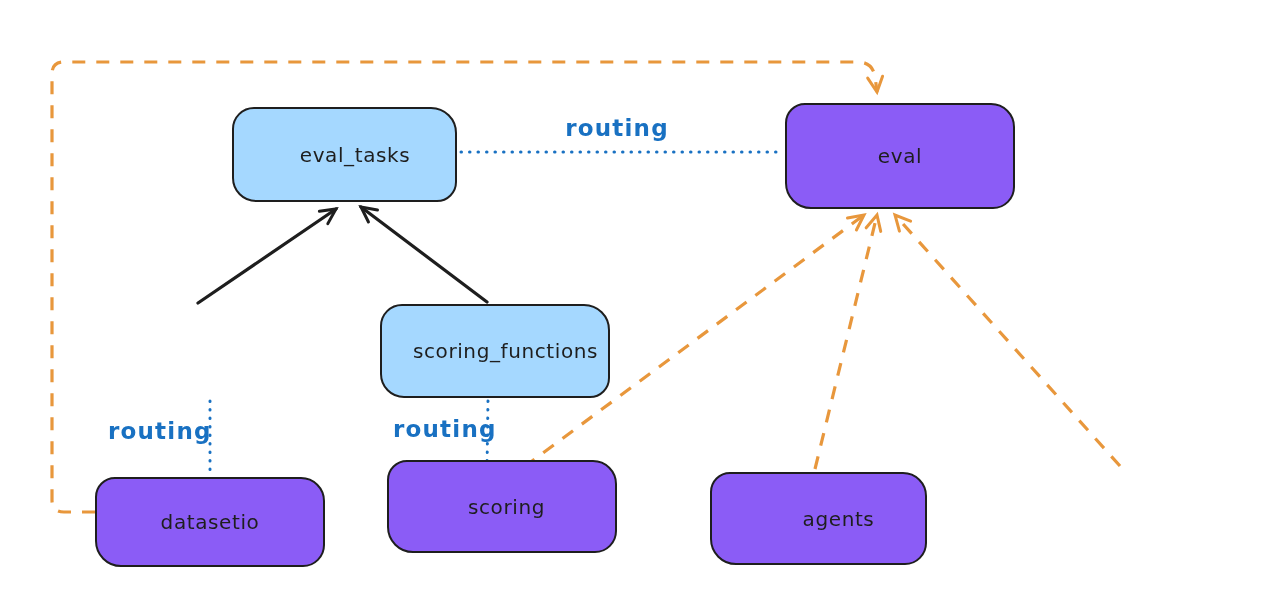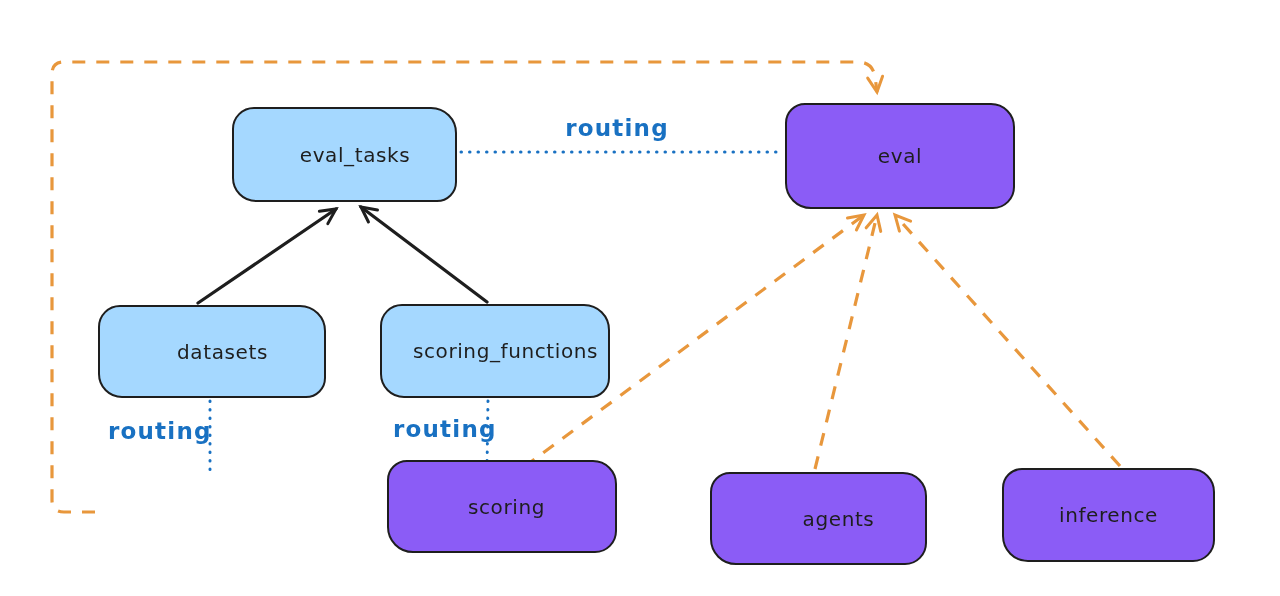--- a/index.html
+++ b/index.html
@@ -95,40 +95,37 @@
   </svg>
 
   <div class="node api" style="left:232px; top:107px; width:225px; height:95px;">
     <span>eval_tasks</span>
   </div>
 
   <div class="node provider" style="left:785px; top:103px; width:230px; height:106px;">
     <span>eval</span>
   </div>
 
-  <div class="node api" style="left:98px; top:305px; width:228px; height:93px;">
-    <span>datasets</span>
-  </div>
 
   <div class="node api" style="left:380px; top:304px; width:230px; height:94px;">
     <span>scoring_functions</span>
   </div>
 
+  <div class="node provider" style="left:95px; top:477px; width:230px; height:90px;">
+    <span>datasetio</span>
+  </div>
 
   <div class="node provider" style="left:387px; top:460px; width:230px; height:93px;padding-left:9px;">
     <span>scoring</span>
   </div>
 
   <div class="node provider" style="left:710px; top:472px; width:217px; height:93px;padding-left:40px;">
     <span>agents</span>
   </div>
 
-  <div class="node provider" style="left:1002px; top:468px; width:213px; height:94px;">
-    <span>inference</span>
-  </div>
 
   <div class="edge-label" style="left:557px; top:115px; width:120px;">routing</div>
 
   <div class="edge-label" style="left:108px; top:418px; width:95px;">routing</div>
 
   <div class="edge-label" style="left:393px; top:416px; width:95px;">routing</div>
 
 </div>
 
 </body></html>

